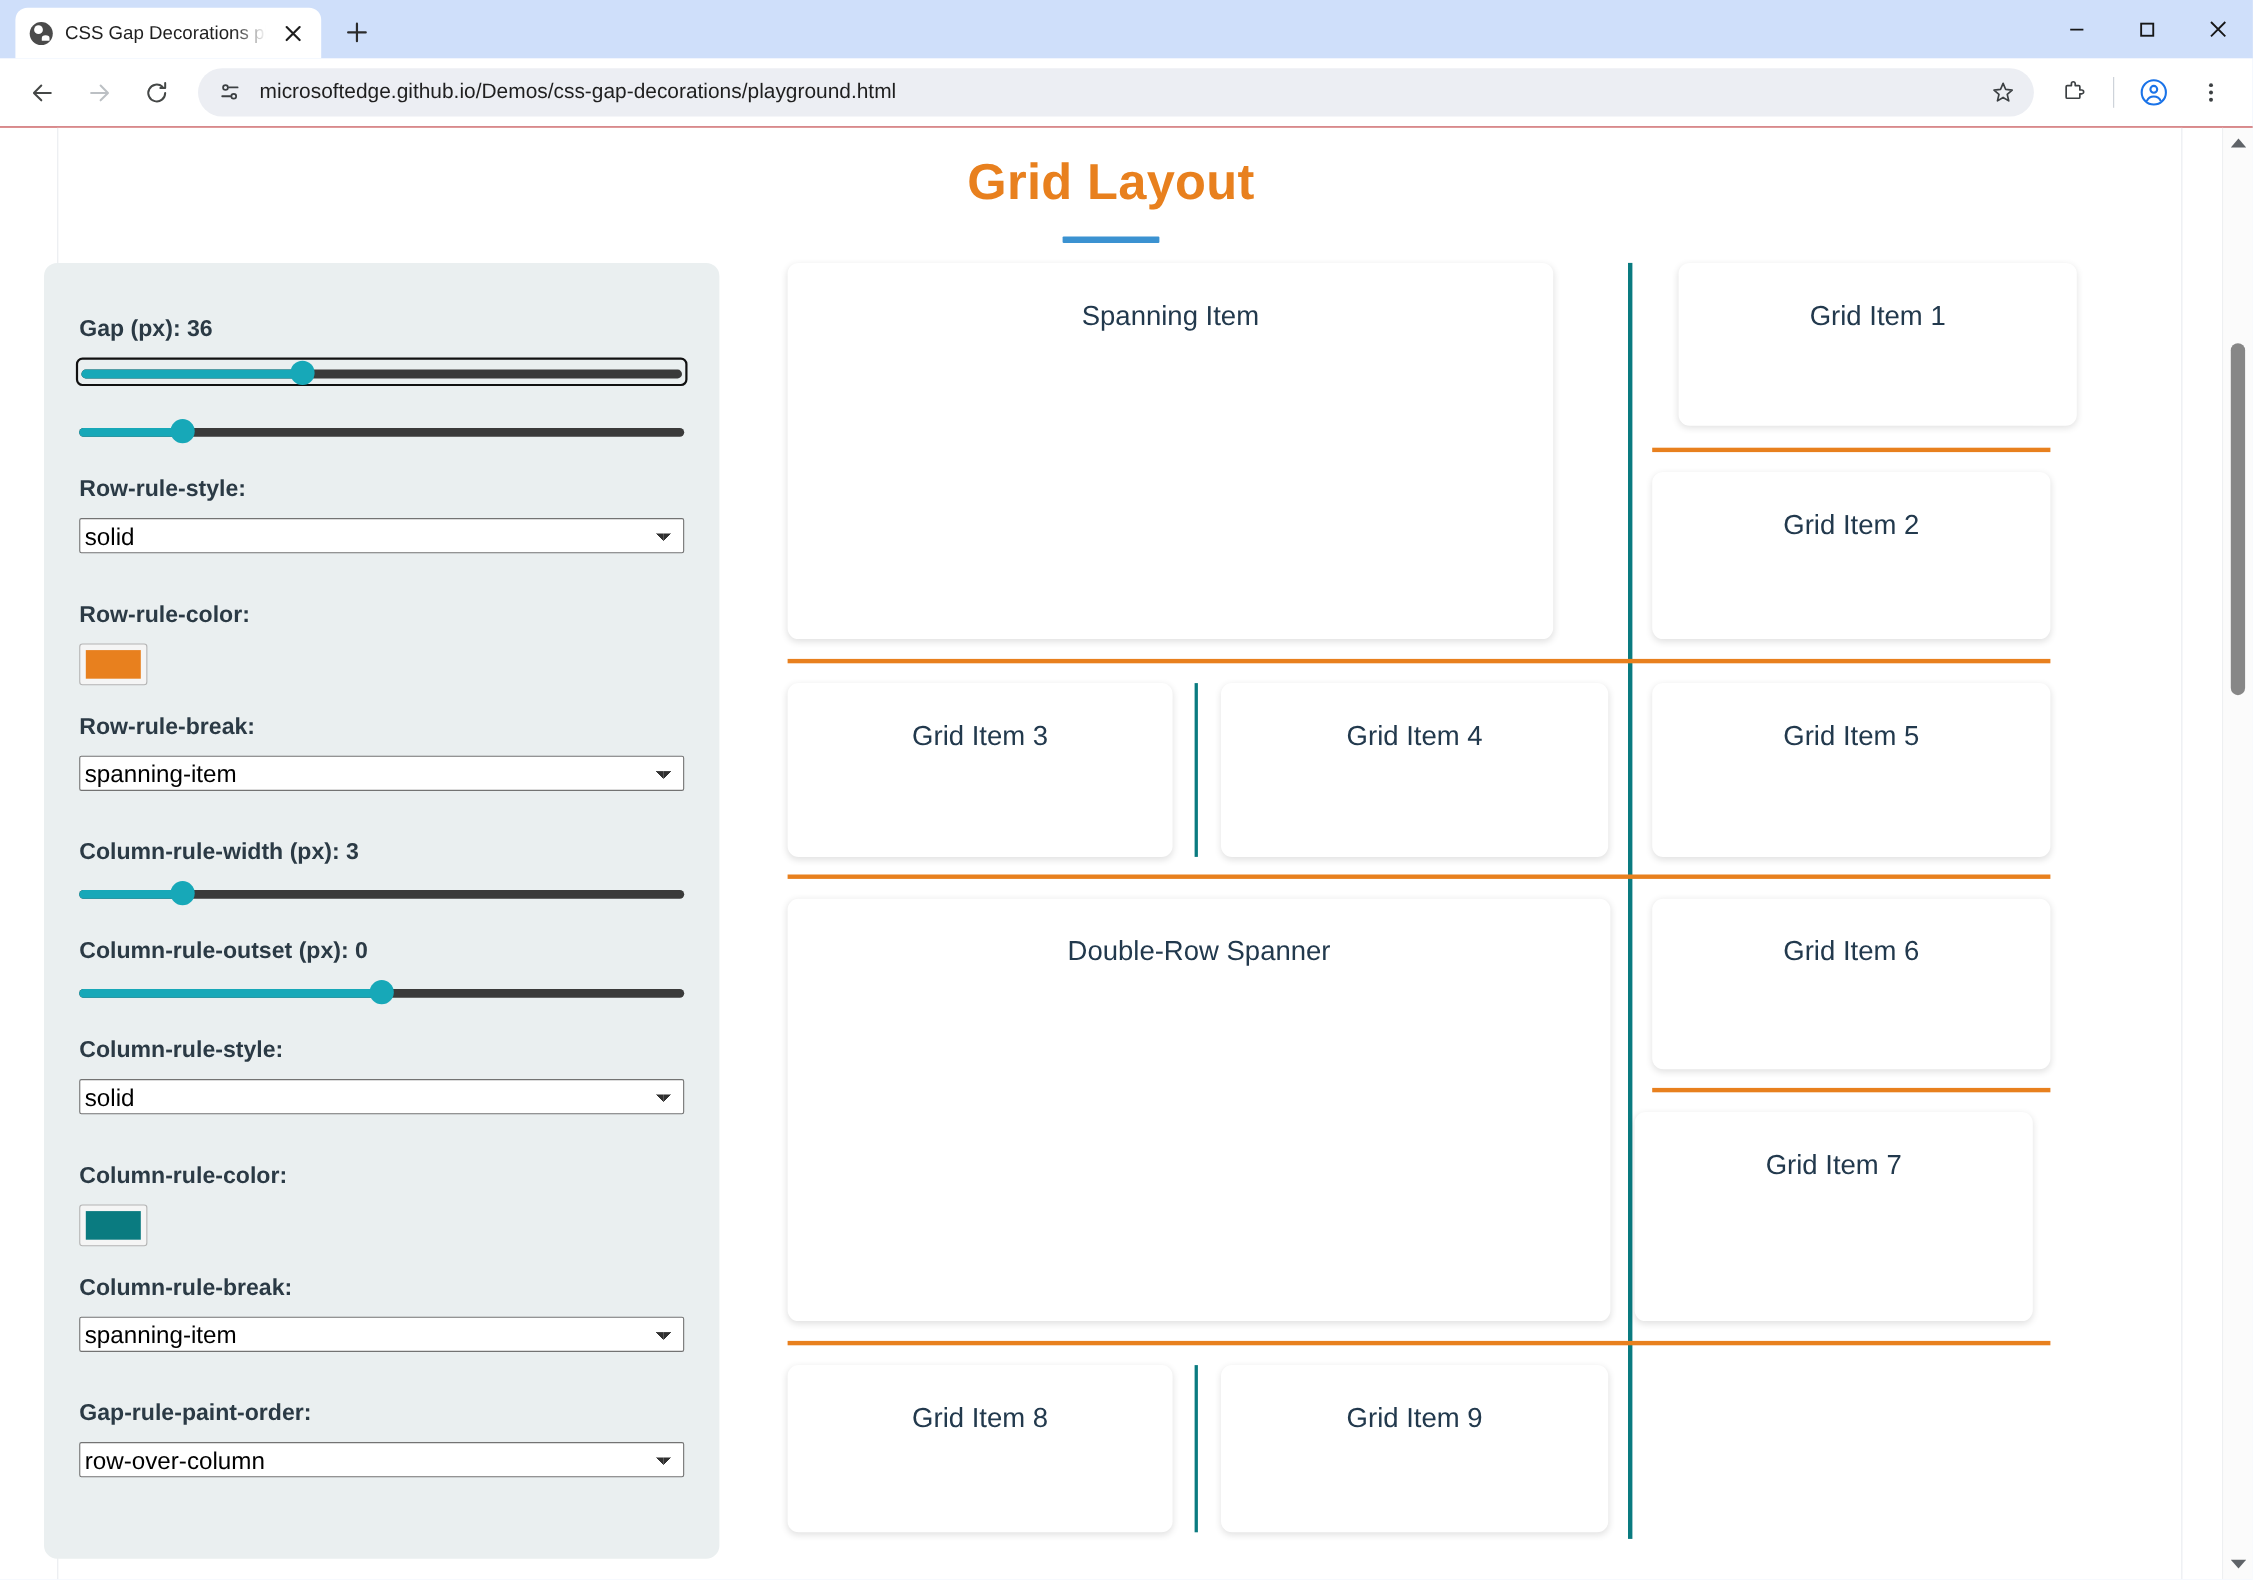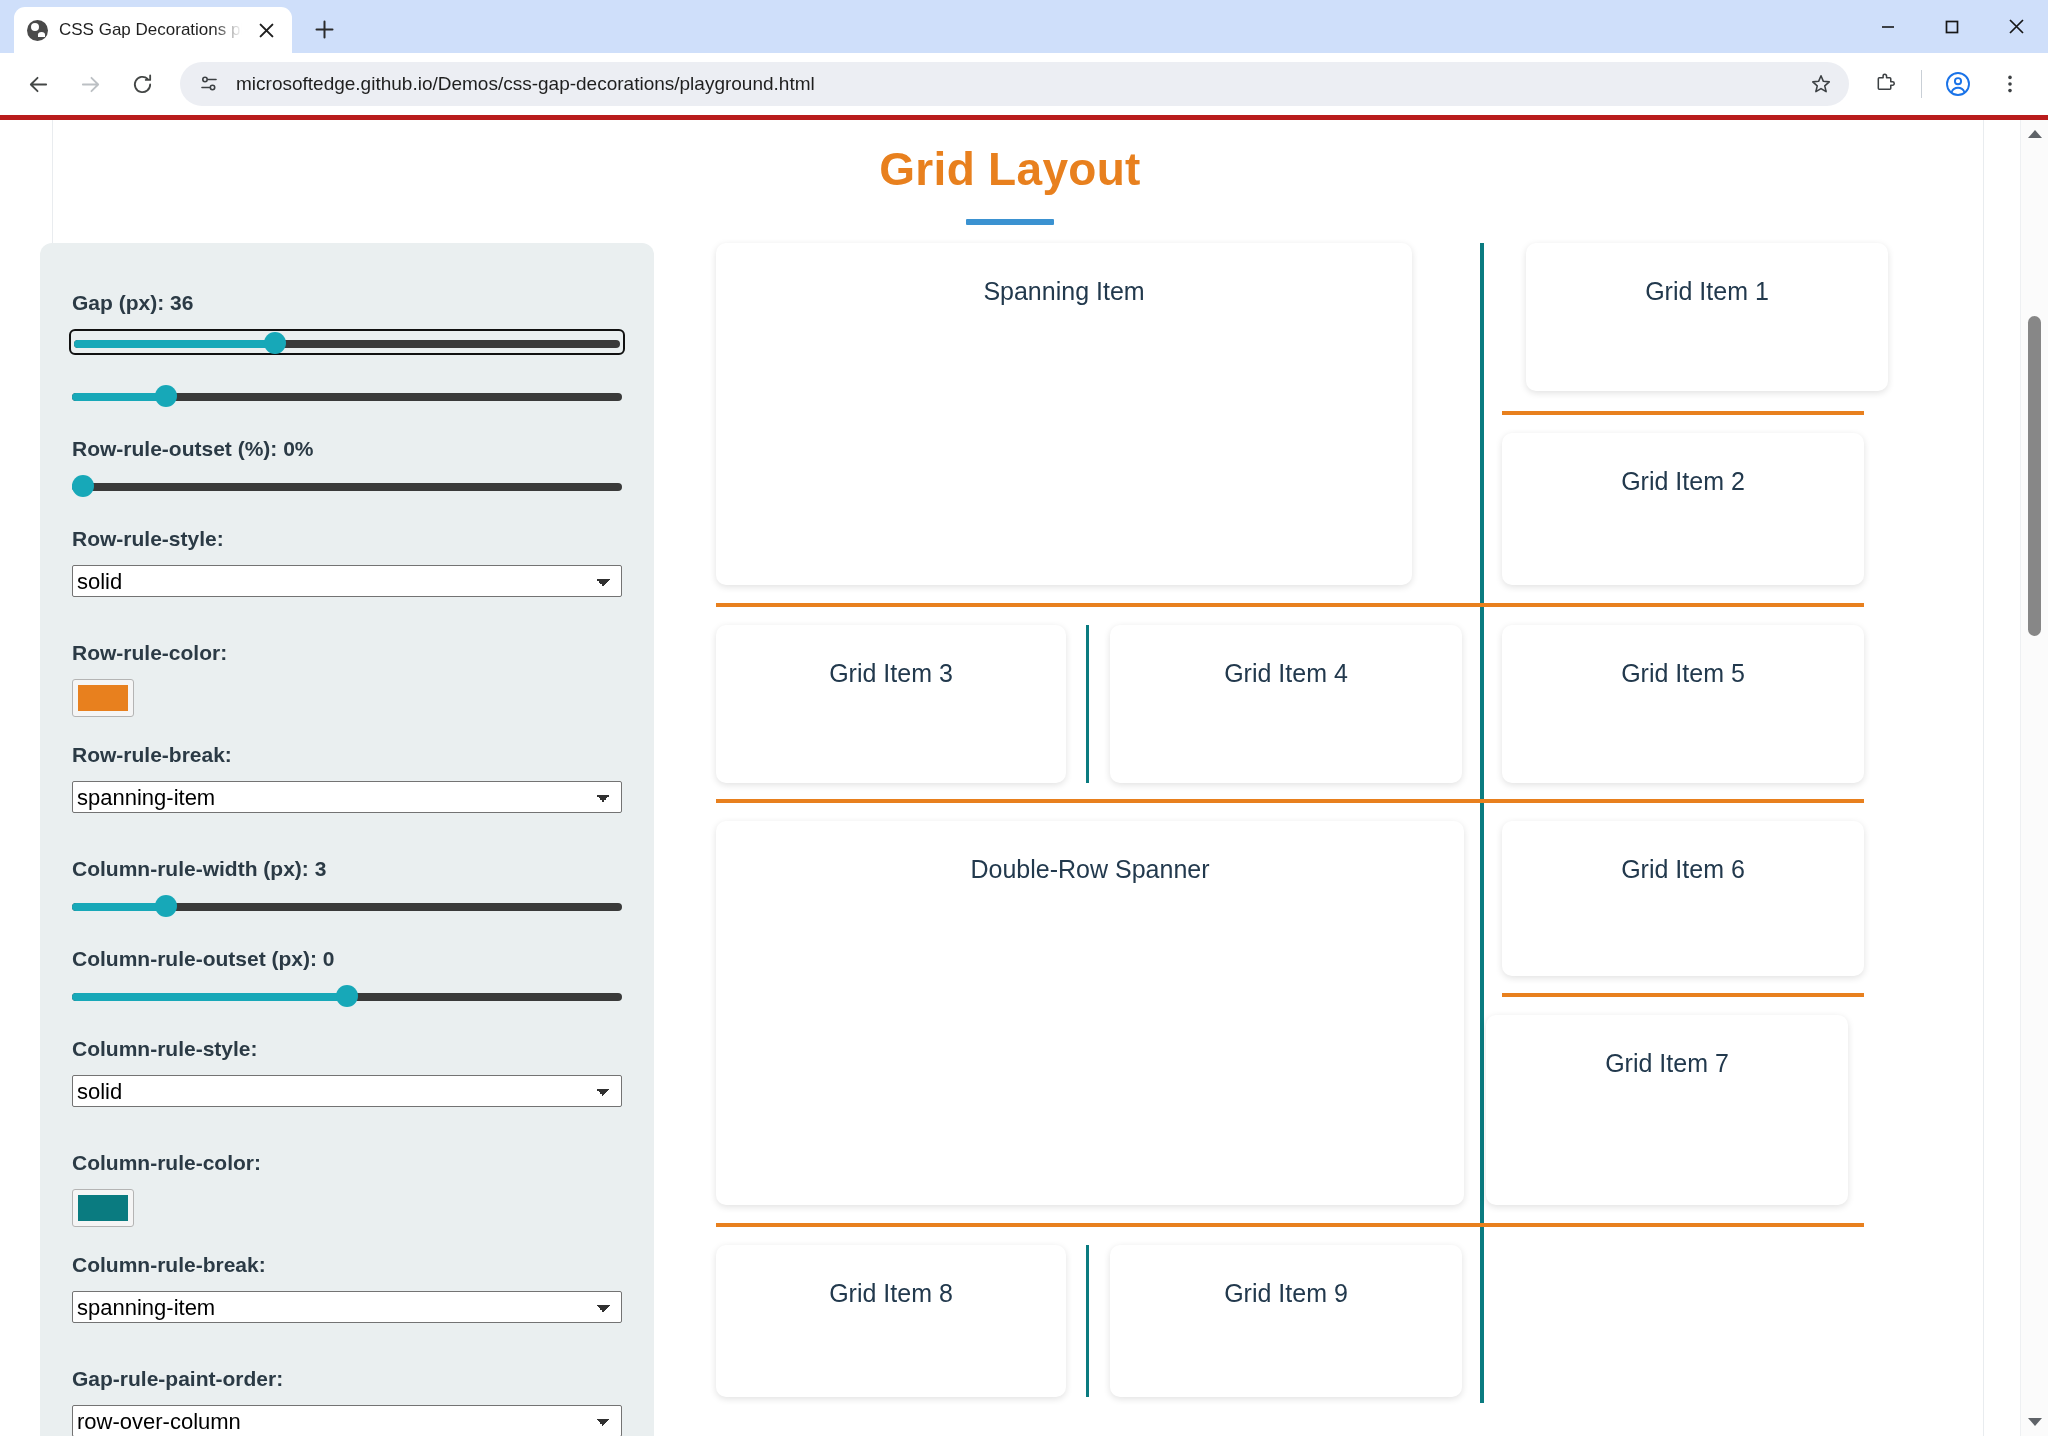--- a/index.html
+++ b/index.html
@@ -123,21 +123,21 @@
   }
   .tb-sep { width: 1px; height: 28px; background: #c9cfd6; margin: 0 8px; flex:none; }
 
   
   .viewport {
     flex: 1;
     background: #ffffff;
     position: relative;
     display: flex;
     overflow: hidden;
-    border-top: 5px solid #b91c1c;
+    border-top: 1px solid #b91c1c;
   }
   .page {
     flex: 1;
     background: #ffffff;
     padding: 0 0 0 0;
     position: relative;
     overflow: hidden;
   }
   
   .page-frame {
@@ -405,28 +405,20 @@
                 <div class="track"></div>
                 <div class="fill" style="width:37%"></div>
                 <div class="thumb" style="left:37%"></div>
               </div>
             </div>
             <div class="ctl">
               <div class="slider">
                 <div class="track"></div>
                 <div class="fill" style="width:17%"></div>
                 <div class="thumb" style="left:17%"></div>
-              </div>
-            </div>
-            <div class="ctl">
-              <label class="ctl-label">Row-rule-outset (%): 0%</label>
-              <div class="slider">
-                <div class="track"></div>
-                <div class="fill" style="width:2%"></div>
-                <div class="thumb" style="left:2%"></div>
               </div>
             </div>
             <div class="ctl"><label class="ctl-label">Row-rule-style:</label><select class="ctl-select"><option>none</option><option selected="">solid</option><option>dashed</option><option>dotted</option><option>double</option><option>groove</option><option>ridge</option><option>inset</option><option>outset</option></select></div>
             <div class="ctl">
               <label class="ctl-label">Row-rule-color:</label>
               <div class="swatch-wrap">
                 <div class="swatch-inner" style="background:#e8801e"></div>
               </div>
             </div>
             <div class="ctl"><label class="ctl-label">Row-rule-break:</label><select class="ctl-select"><option>none</option><option selected="">spanning-item</option><option>intersection</option></select></div>

